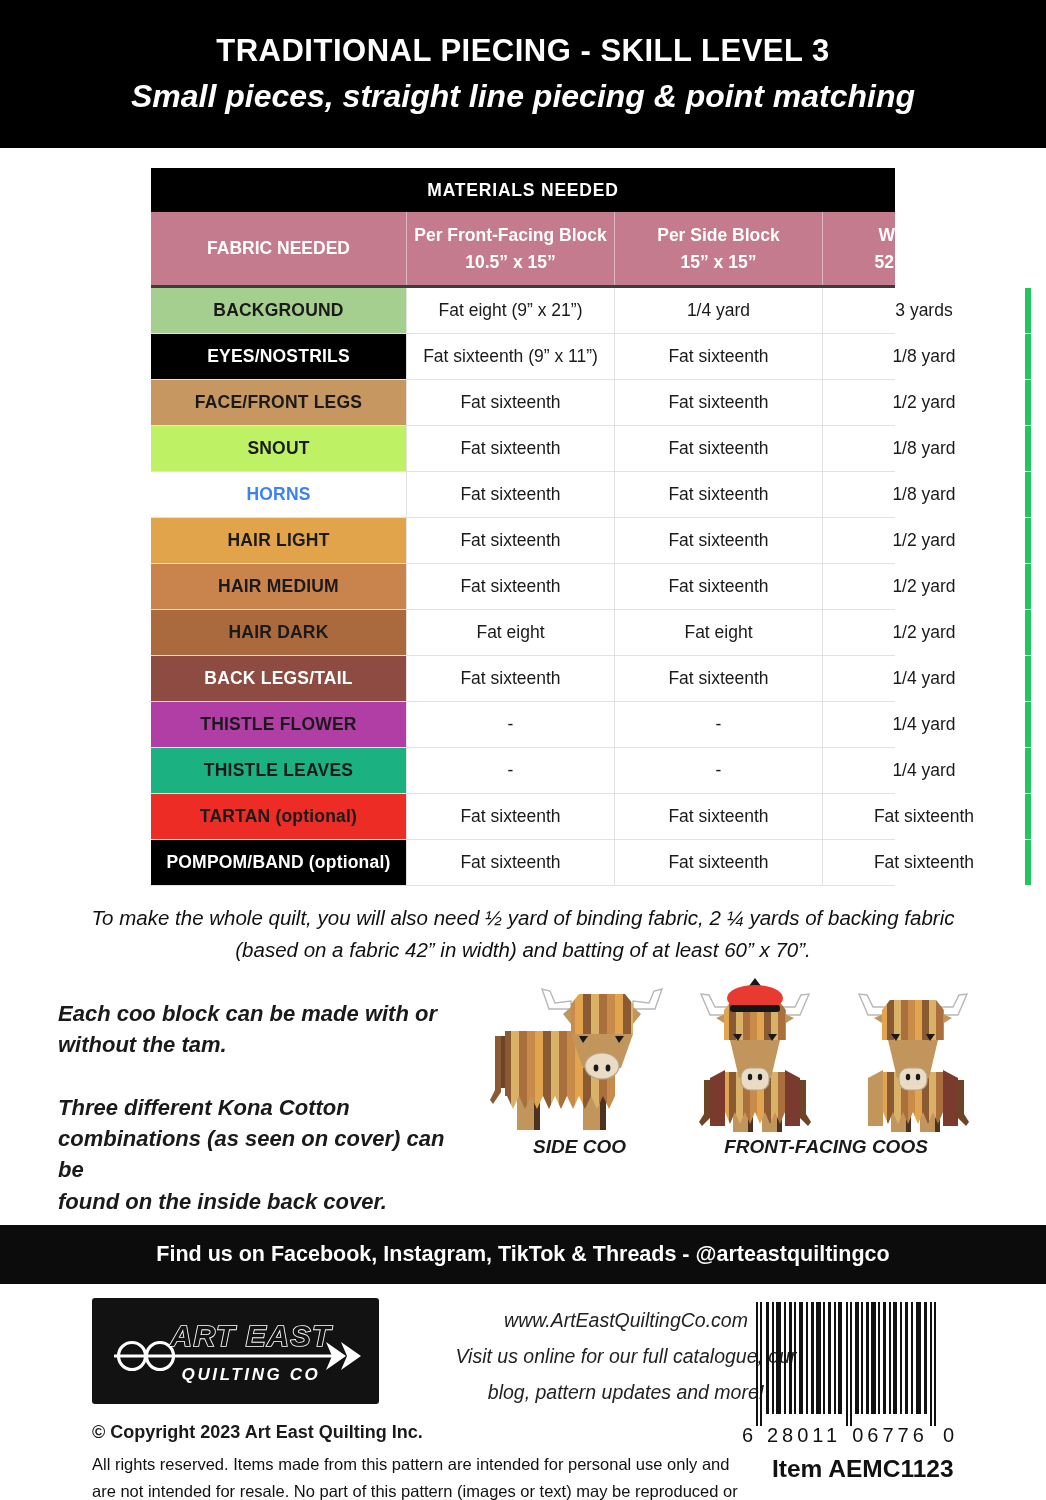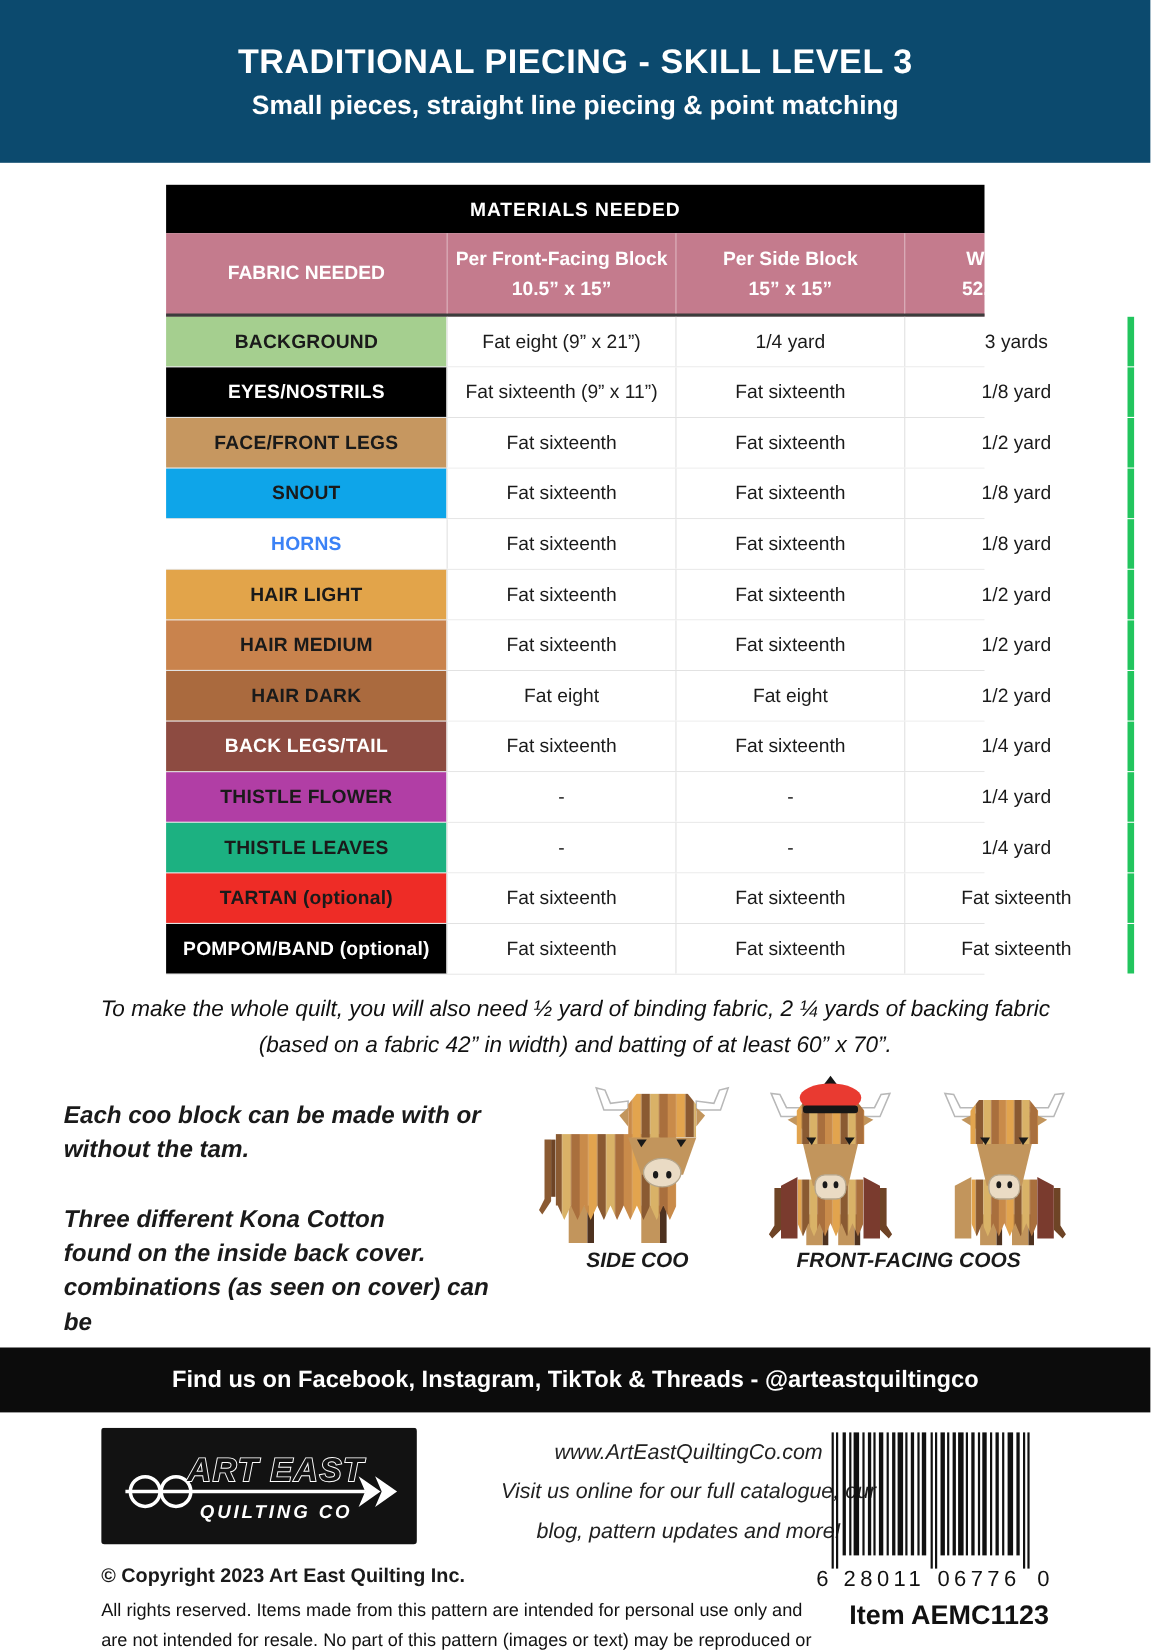--- a/index.html
+++ b/index.html
@@ -2,24 +2,24 @@
 <html><head>
 <meta charset="utf-8">
 <style>
   * { margin:0; padding:0; box-sizing:border-box; }
   html,body { width:1046px; }
   body {
     height:1500px; background:#ffffff; overflow:hidden; position:relative;
     font-family:"Liberation Sans", sans-serif; color:#1a1a1a;
   }
   
-  .top-banner { height:148px; background:#0c4a6e; display:flex; flex-direction:column;
+  .top-banner { height:148px; background:#000000; display:flex; flex-direction:column;
     align-items:center; justify-content:center; gap:9px; }
   .top-banner .title { color:#fff; font-size:31px; font-weight:700; letter-spacing:.5px; }
-  .top-banner .subtitle { color:#fff; font-size:24px; font-weight:600; }
+  .top-banner .subtitle { color:#fff; font-size:32px; font-weight:600;font-style:italic; }
   
   .mtable { width:744px; margin:20px auto 0; }
   .mtable-title { height:44px; background:#000; color:#fff; display:flex; align-items:center;
     justify-content:center; font-size:17.5px; font-weight:700; letter-spacing:.8px; }
   .mtable-head { display:grid; grid-template-columns:255px 208px 208px 209px; height:76px;
     border-bottom:3px solid #3c3c3c; }
   .mhead-cell { display:flex; flex-direction:column; align-items:center; justify-content:center;
     color:#fff; font-size:17.5px; font-weight:600; line-height:1.5; text-align:center; }
   .mhead-cell + .mhead-cell { border-left:1px solid rgba(255,255,255,.45); }
   .mrow { display:grid; grid-template-columns:255px 208px 208px 209px; height:46px;
@@ -95,21 +95,21 @@
     <div class="mcell">Fat sixteenth</div>
     <div class="mcell last">1/8 yard</div>
   </div>
   <div class="mrow">
     <div class="swatch" style="background-color: rgb(198, 151, 96); color: rgb(26, 26, 26);">FACE/FRONT LEGS</div>
     <div class="mcell">Fat sixteenth</div>
     <div class="mcell">Fat sixteenth</div>
     <div class="mcell last">1/2 yard</div>
   </div>
   <div class="mrow">
-    <div class="swatch" style="background-color: #0ea5e9; color: rgb(26, 26, 26);">SNOUT</div>
+    <div class="swatch" style="background-color: #bef264; color: rgb(26, 26, 26);">SNOUT</div>
     <div class="mcell">Fat sixteenth</div>
     <div class="mcell">Fat sixteenth</div>
     <div class="mcell last">1/8 yard</div>
   </div>
   <div class="mrow">
     <div class="swatch" style="background-color: rgb(255, 255, 255); color: #3b82f6;">HORNS</div>
     <div class="mcell">Fat sixteenth</div>
     <div class="mcell">Fat sixteenth</div>
     <div class="mcell last">1/8 yard</div>
   </div>
@@ -169,22 +169,22 @@
 </div>
 
 <div class="coo-row">
   <div class="coo-text">
     <div class="para1">
       <div>Each coo block can be made with or</div>
       <div>without the tam.</div>
     </div>
     <div class="para2">
       <div>Three different Kona Cotton</div>
+      <div>combinations (as seen on cover) can be</div>
       <div>found on the inside back cover.</div>
-      <div>combinations (as seen on cover) can be</div>
     </div>
   </div>
 
   <div class="coo-figures">
     <div class="coo-imgs">
 
       <svg width="185" height="158" viewBox="0 0 185 158">
         <defs>
           <pattern id="sts" width="40" height="10" patternUnits="userSpaceOnUse">
             <rect x="0" width="8" height="10" fill="#c98b4a"></rect>

